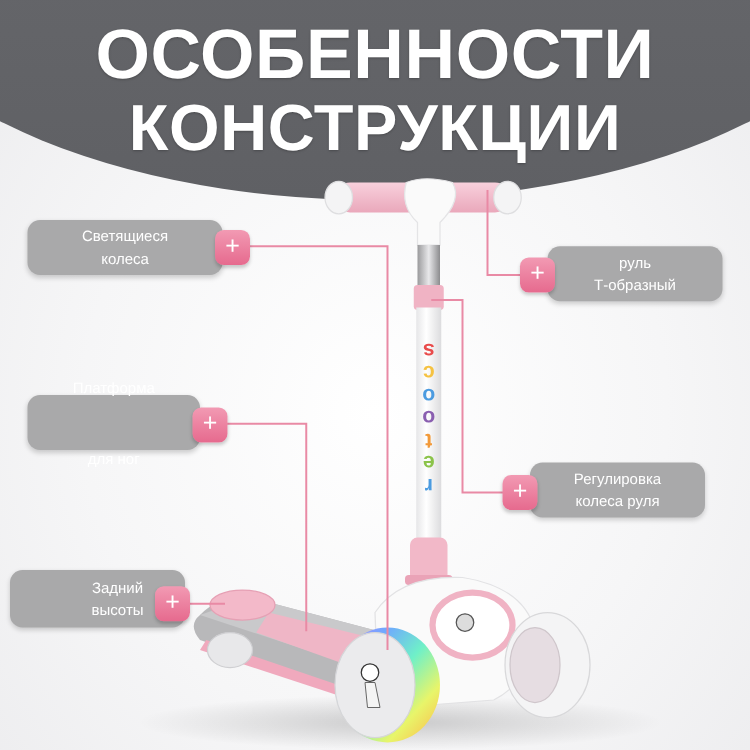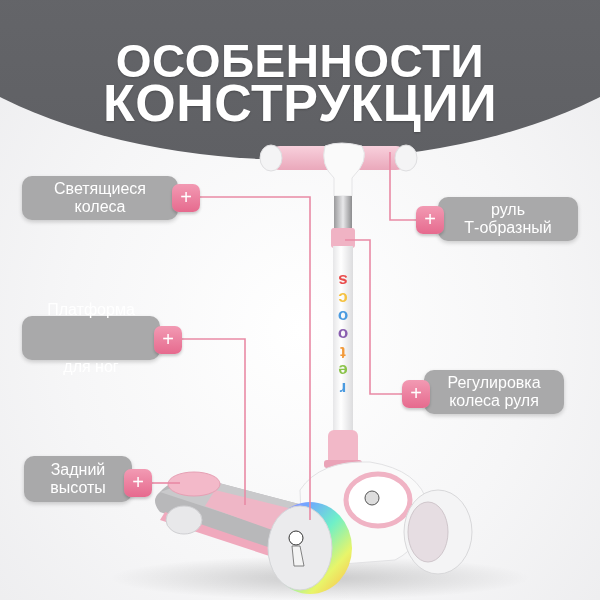--- a/index.html
+++ b/index.html
@@ -1,24 +1,24 @@
 <!DOCTYPE html>
 <html><head>
 <meta charset="utf-8">
 <style>
   html, body { margin:0; padding:0; }
   body { width:600px; height:600px; overflow:hidden; font-family:"Liberation Sans", sans-serif; }
   .canvas { position:relative; width:600px; height:600px; background: radial-gradient(ellipse at 50% 55%, #ffffff 0%, #f6f6f7 55%, #ececee 100%); overflow:hidden; }
 
   .banner { position:absolute; left:-120px; top:-260px; width:840px; height:420px; border-radius:50%; background: linear-gradient(180deg,#77787c 0%,#646569 60%,#5f6064 100%); }
   .title { position:absolute; left:0; width:600px; text-align:center; color:#fff; font-family:"Liberation Sans", sans-serif; font-weight:700; letter-spacing:0.5px; text-shadow:0 1px 2px rgba(0,0,0,0.25); }
-  .title.l1 { top:10px; font-size:46px; line-height:66px; transform:scaleX(1.0);margin-top:18px; }
+  .title.l1 { top:10px; font-size:56px; line-height:66px; transform:scaleX(1.0); }
   .title.l2 { top:80px; font-size:52px; line-height:46px; }
 
-  .label { position:absolute; background:#a9a9aa; color:#fff; border-radius:10px; text-align:center; font-size:16px; line-height:18px; padding:3px 0; box-shadow:0 2px 4px rgba(0,0,0,0.18); display:flex; flex-direction:column; justify-content:center; }
+  .label { position:absolute; background:#a9a9aa; color:#fff; border-radius:10px; text-align:center; font-size:12px; line-height:18px; padding:3px 0; box-shadow:0 2px 4px rgba(0,0,0,0.18); display:flex; flex-direction:column; justify-content:center; }
   .plus { position:absolute; width:28px; height:28px; border-radius:7px; background:linear-gradient(180deg,#f29ab3 0%,#e66a8e 100%); color:#fff; font-size:20px; line-height:27px; text-align:center; font-weight:400; box-shadow:0 2px 3px rgba(0,0,0,0.2); cursor:pointer; }
 
   svg.lines { position:absolute; left:0; top:0; }
   svg.scooter { position:absolute; left:0; top:0; }
 </style>
 </head>
 <body>
 
 <div class="canvas">
 
@@ -136,19 +136,19 @@
     <span>для ног</span>
   </div>
   <div class="plus" style="left:154px; top:326px;">+</div>
 
   <div class="label" style="left:424px; top:370px; width:140px; height:38px;align-items:center;">
     <span>Регулировка</span>
     <span>колеса руля</span>
   </div>
   <div class="plus" style="left:402px; top:380px;">+</div>
 
-  <div class="label" style="left:24px; top:456px; width:108px; height:40px;">
+  <div class="label" style="left:8px; top:456px; width:108px; height:40px;padding-left:32px;">
     <span>Задний</span>
     <span>высоты</span>
   </div>
   <div class="plus" style="left:124px; top:469px;">+</div>
 
 </div>
 
 </body></html>

